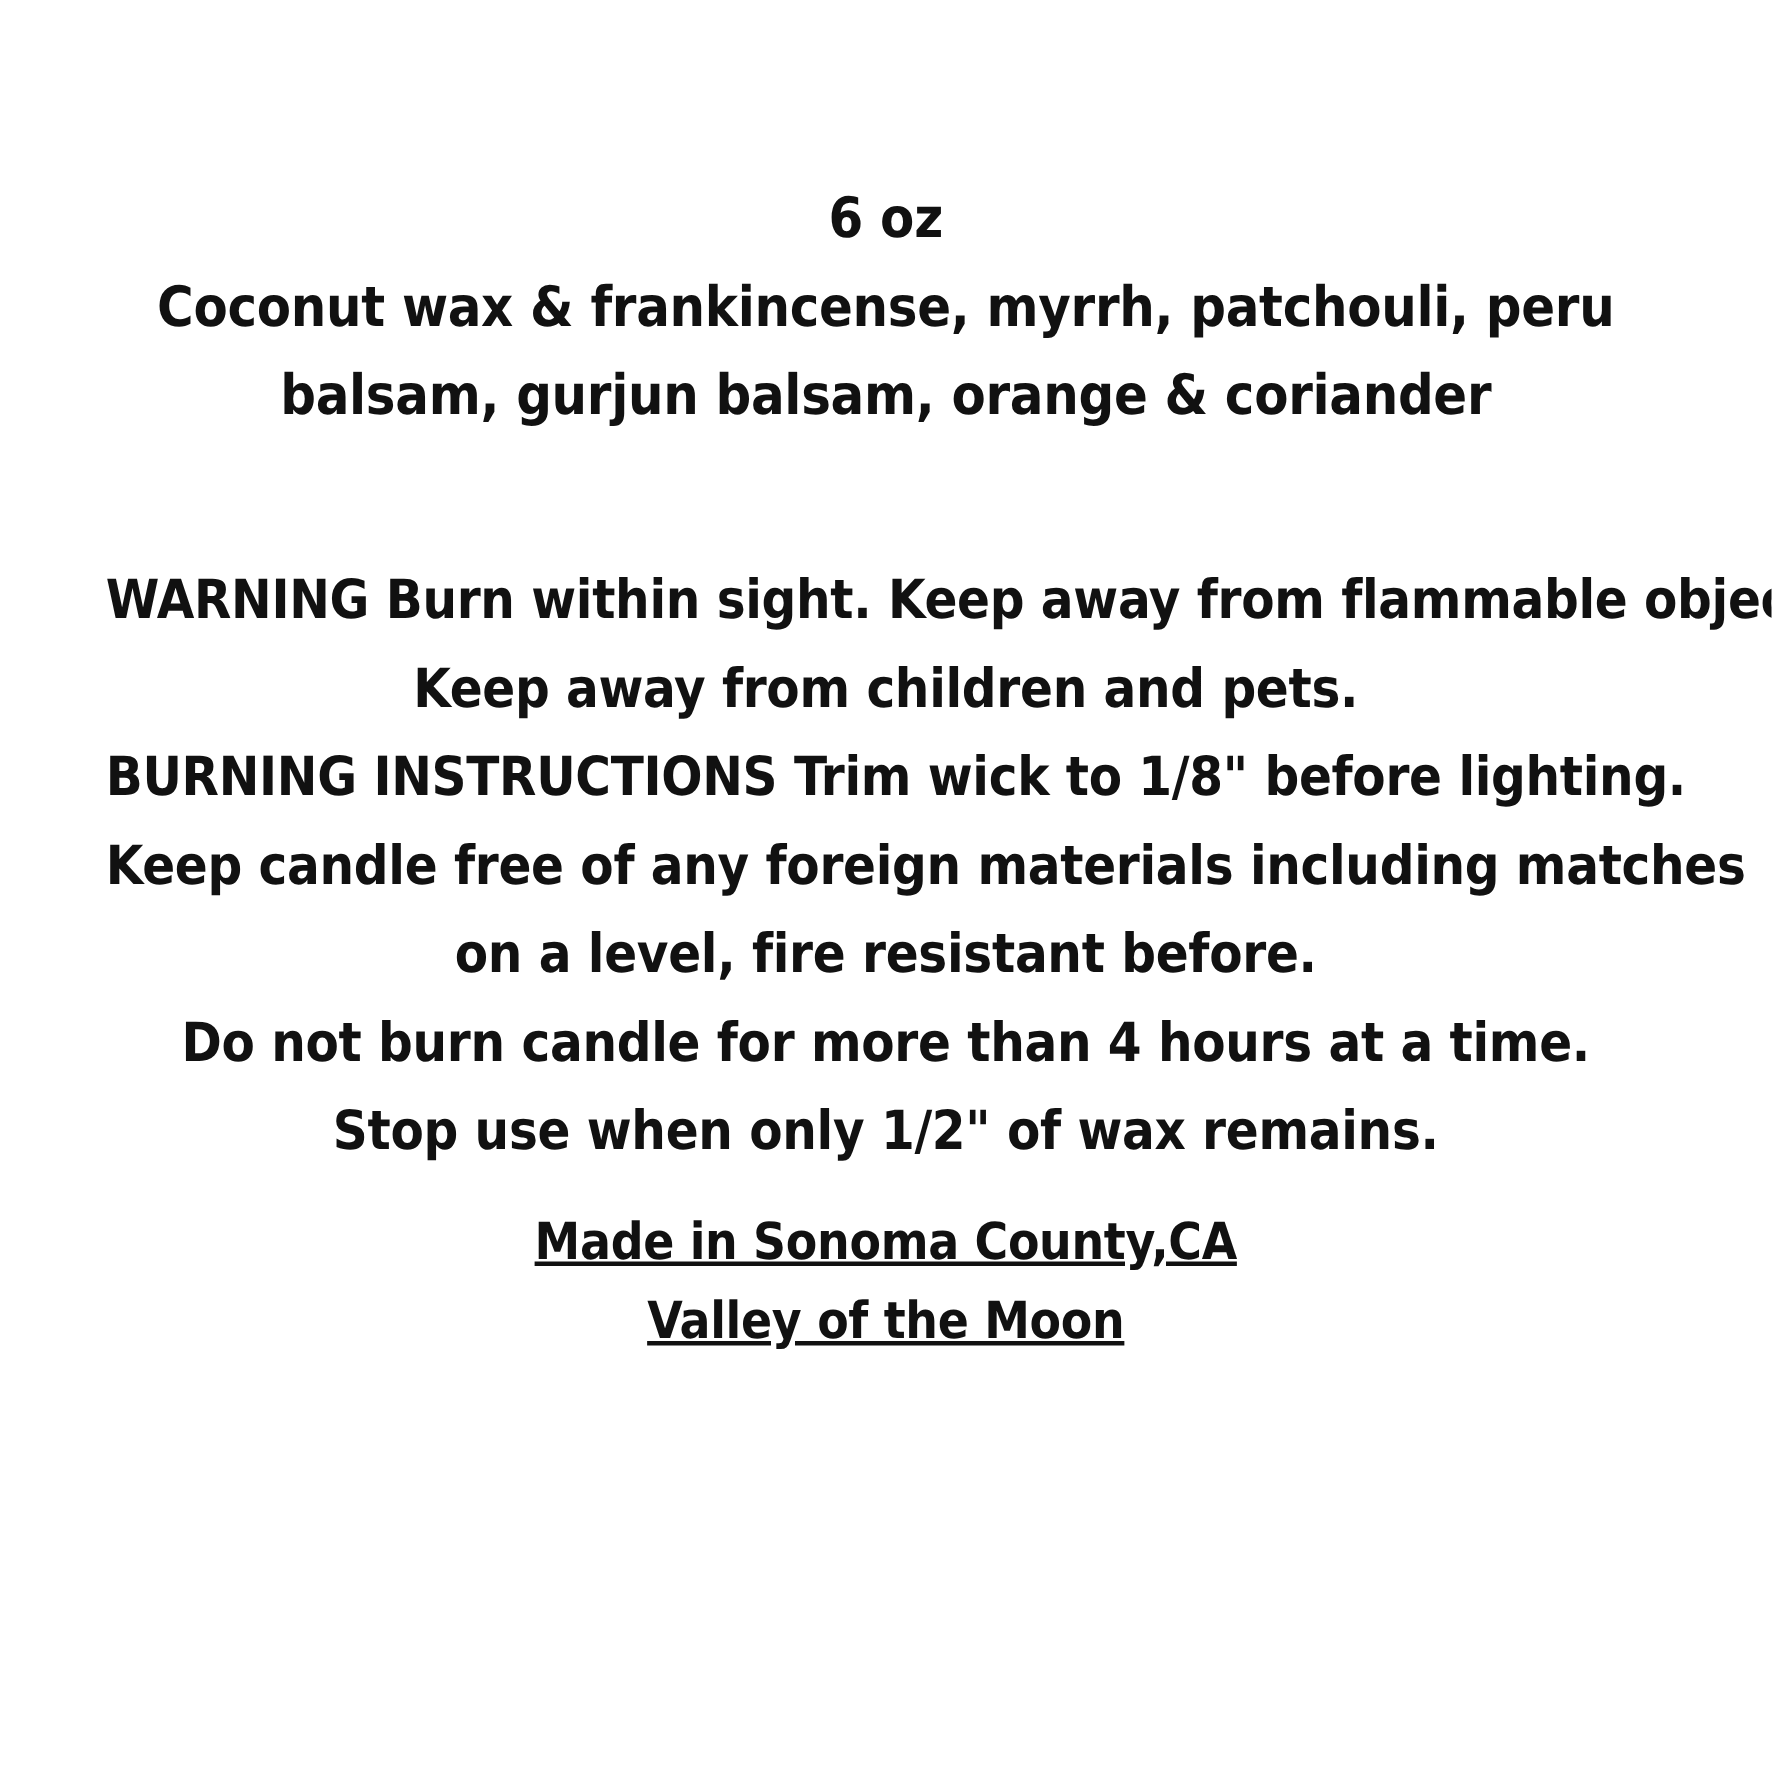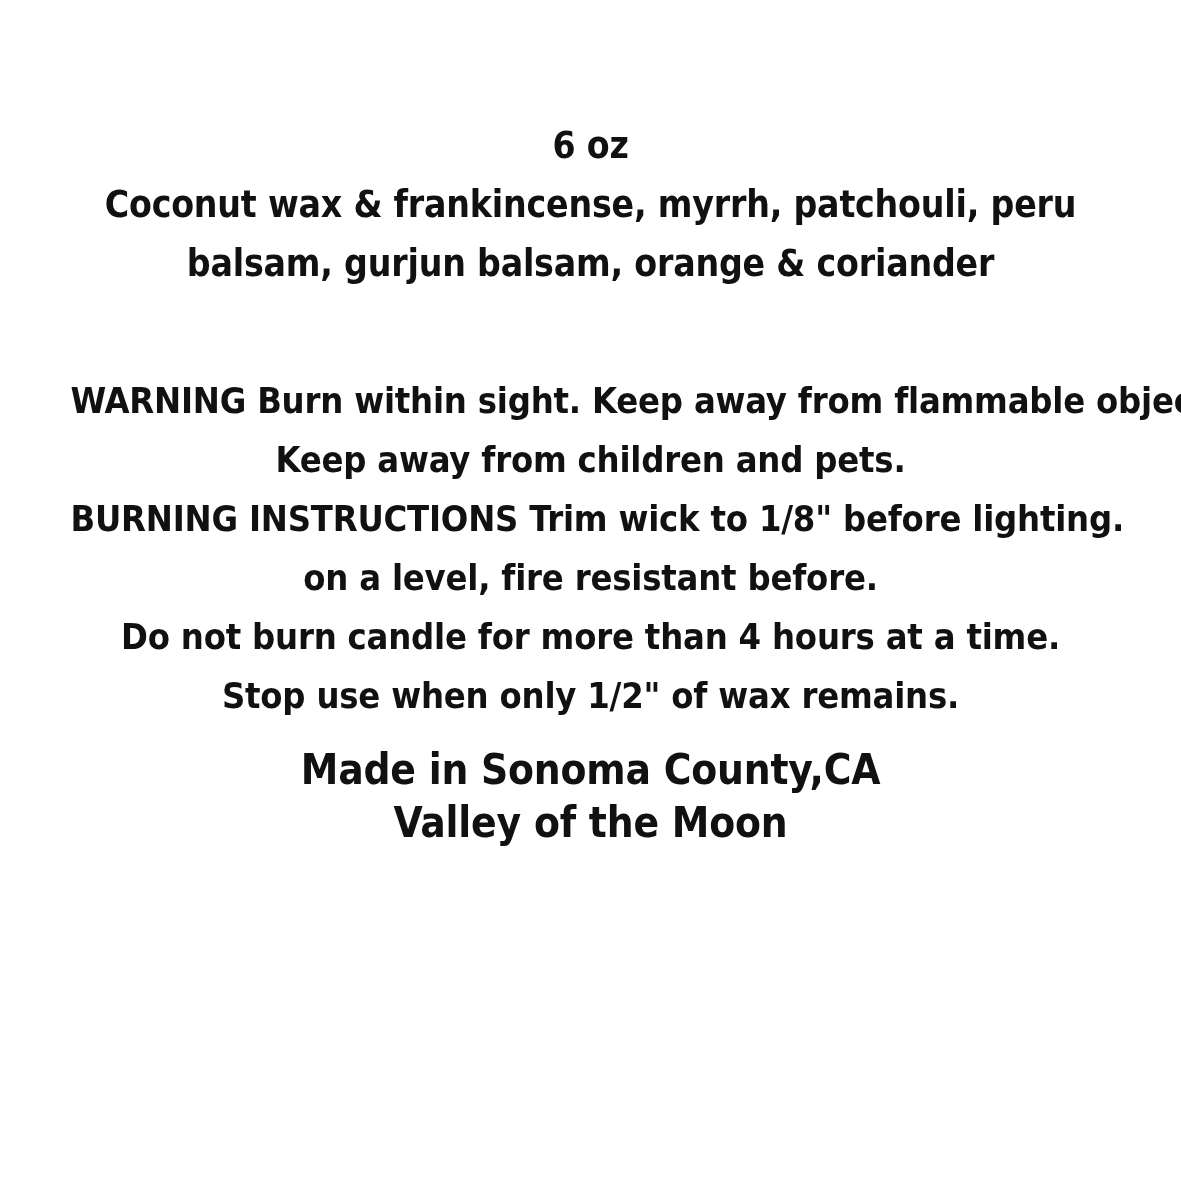--- a/index.html
+++ b/index.html
@@ -45,22 +45,23 @@
     height: 78px;
   }
   .care-line {
     font-size: 36px;
     line-height: 59px;
   }
   .gap-mid {
     height: 18px;
   }
   .origin-line {
-    font-size: 42px;
+    font-size: 34px;
     line-height: 53px;
+    text-decoration: underline;
   }
   .gap-small {
     height: 24px;
   }
   .website-line {
     font-size: 34px;
     line-height: 48px;
     letter-spacing: 0.5px;
   }
 </style>
@@ -74,20 +75,21 @@
     <div class="line ingredients-line">Coconut wax &amp; frankincense, myrrh, patchouli, peru</div>
     <div class="line ingredients-line">balsam, gurjun balsam, orange &amp; coriander</div>
   </div>
 
   <div class="gap-large"></div>
 
   <div class="block">
     <div class="line care-line">WARNING Burn within sight.  Keep away from flammable objects.</div>
     <div class="line care-line">Keep away from children and pets.</div>
     <div class="line care-line">BURNING INSTRUCTIONS Trim wick to 1/8" before lighting.</div>
+    <div class="line care-line">Keep candle free of any foreign materials including matches</div>
     <div class="line care-line">on a level, fire resistant before.</div>
     <div class="line care-line">Do not burn candle for more than 4 hours at a time.</div>
     <div class="line care-line">Stop use when only 1/2" of wax remains.</div>
   </div>
 
   <div class="gap-mid"></div>
 
   <div class="block">
     <div class="line origin-line">Made in Sonoma County,CA</div>
     <div class="line origin-line">Valley of the Moon</div>

